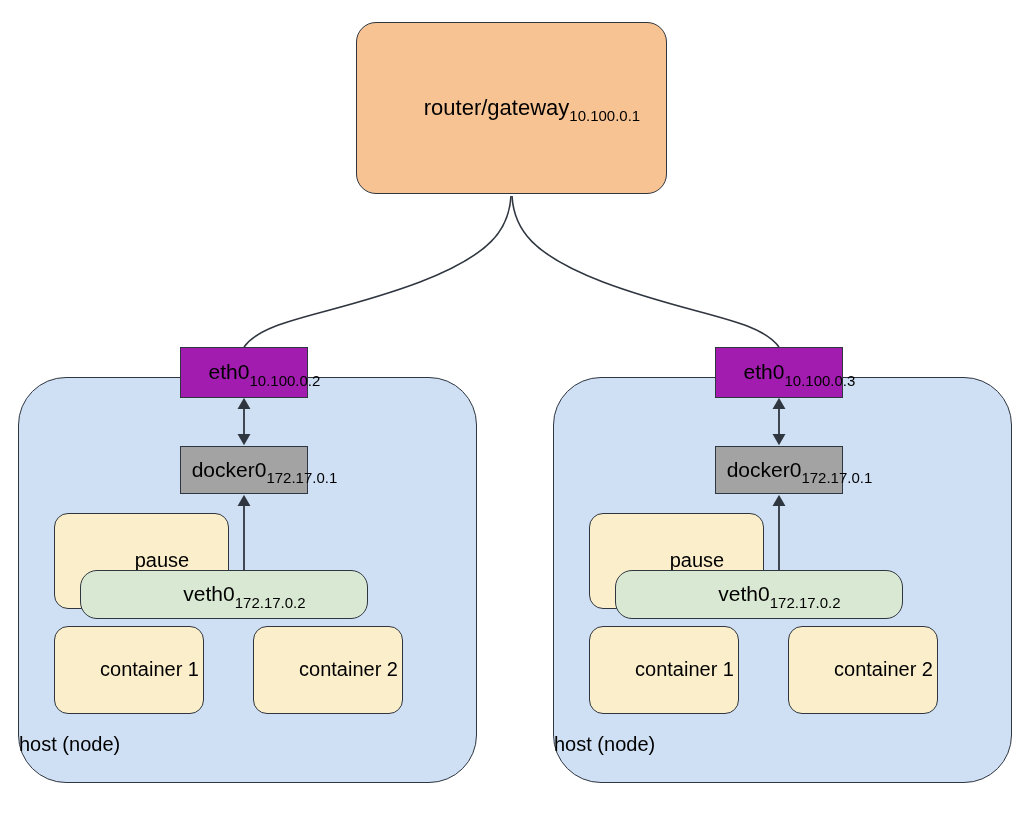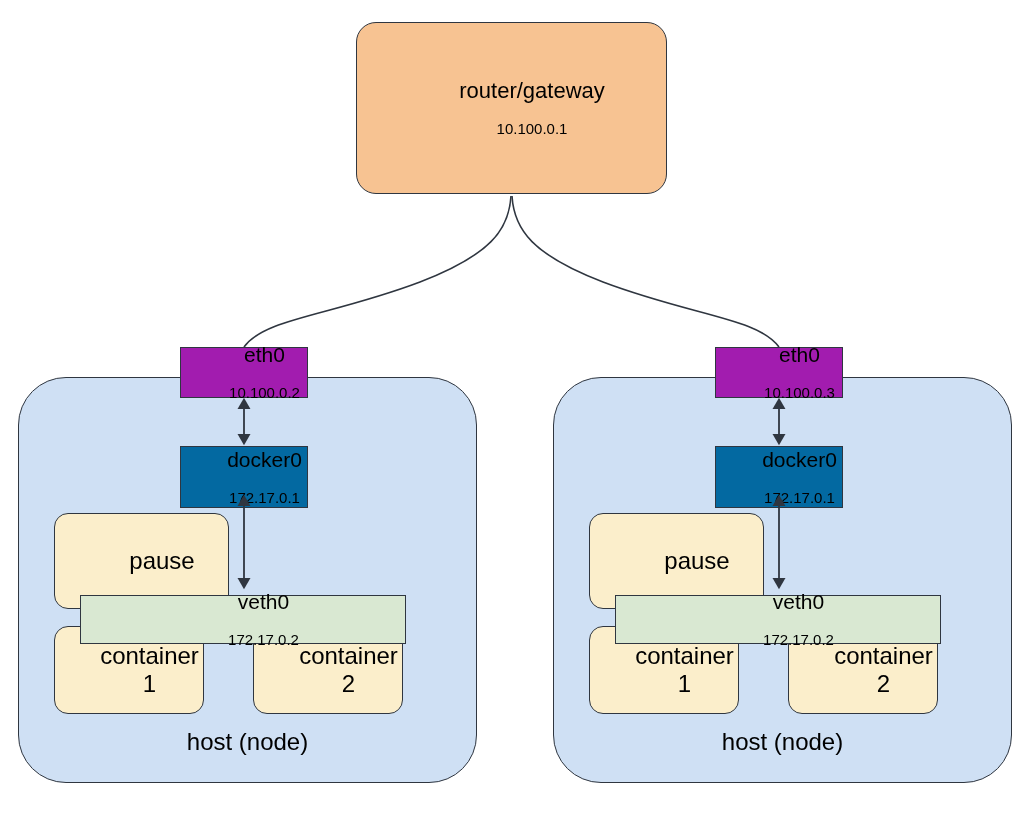--- a/index.html
+++ b/index.html
@@ -15,21 +15,21 @@
     position: relative;
     width: 1024px;
     height: 818px;
     background: #ffffff;
     overflow: hidden;
   }
   .node {
     position: absolute;
     box-sizing: border-box;
     display: flex;
-    flex-direction: column;
+    flex-direction: row;
     align-items: center;
     justify-content: center;
     border: 1.6px solid #2f3640;
     color: #000000;
     text-align: center;
     line-height: 1.18;
     padding-left: 41px;
   }
   .node .title {
     font-size: 21px;
@@ -62,50 +62,50 @@
     height: 406px;
     top: 377px;
   }
   #host-left  { left: 18px; }
   #host-right { left: 553px; }
   .host-label {
     position: absolute;
     bottom: 26px;
     left: 0;
     width: 100%;
-    text-align: center;
-    font-size: 24px;
+    font-size: 20px;
     color: #000;
   }
 
   
   .eth {
     width: 128px;
     height: 51px;
     background: #a21caf;
     top: 347px;
   }
   #eth-left  { left: 180px; }
   #eth-right { left: 715px; }
 
   .docker {
     width: 128px;
-    height: 62px;
-    background: #0369a1;
+    height: 48px;
+    background: #a3a3a3;
     top: 446px;
   }
   #docker-left  { left: 180px; }
   #docker-right { left: 715px; }
 
   .veth {
-    width: 326px;
+    width: 288px;
     height: 49px;
     background: #d9e8d2;
-    top: 595px;
+    top: 570px;
     z-index: 5;
+    border-radius: 17px;
   }
   #veth-left  { left: 80px; }
   #veth-right { left: 615px; }
 
   
   .pod {
     background: #fbeecb;
     border-radius: 14px;
     z-index: 2;
   }
@@ -119,21 +119,21 @@
 
   .ctr {
     width: 150px;
     height: 88px;
     top: 626px;
   }
   #ctr1-left  { left: 54px; }
   #ctr2-left  { left: 253px; }
   #ctr1-right { left: 589px; }
   #ctr2-right { left: 788px; }
-  .pod .title { font-size: 24px; }
+  .pod .title { font-size: 20px; }
 
   #edges {
     position: absolute;
     left: 0;
     top: 0;
     width: 1024px;
     height: 818px;
     pointer-events: none;
     z-index: 4;
   }

